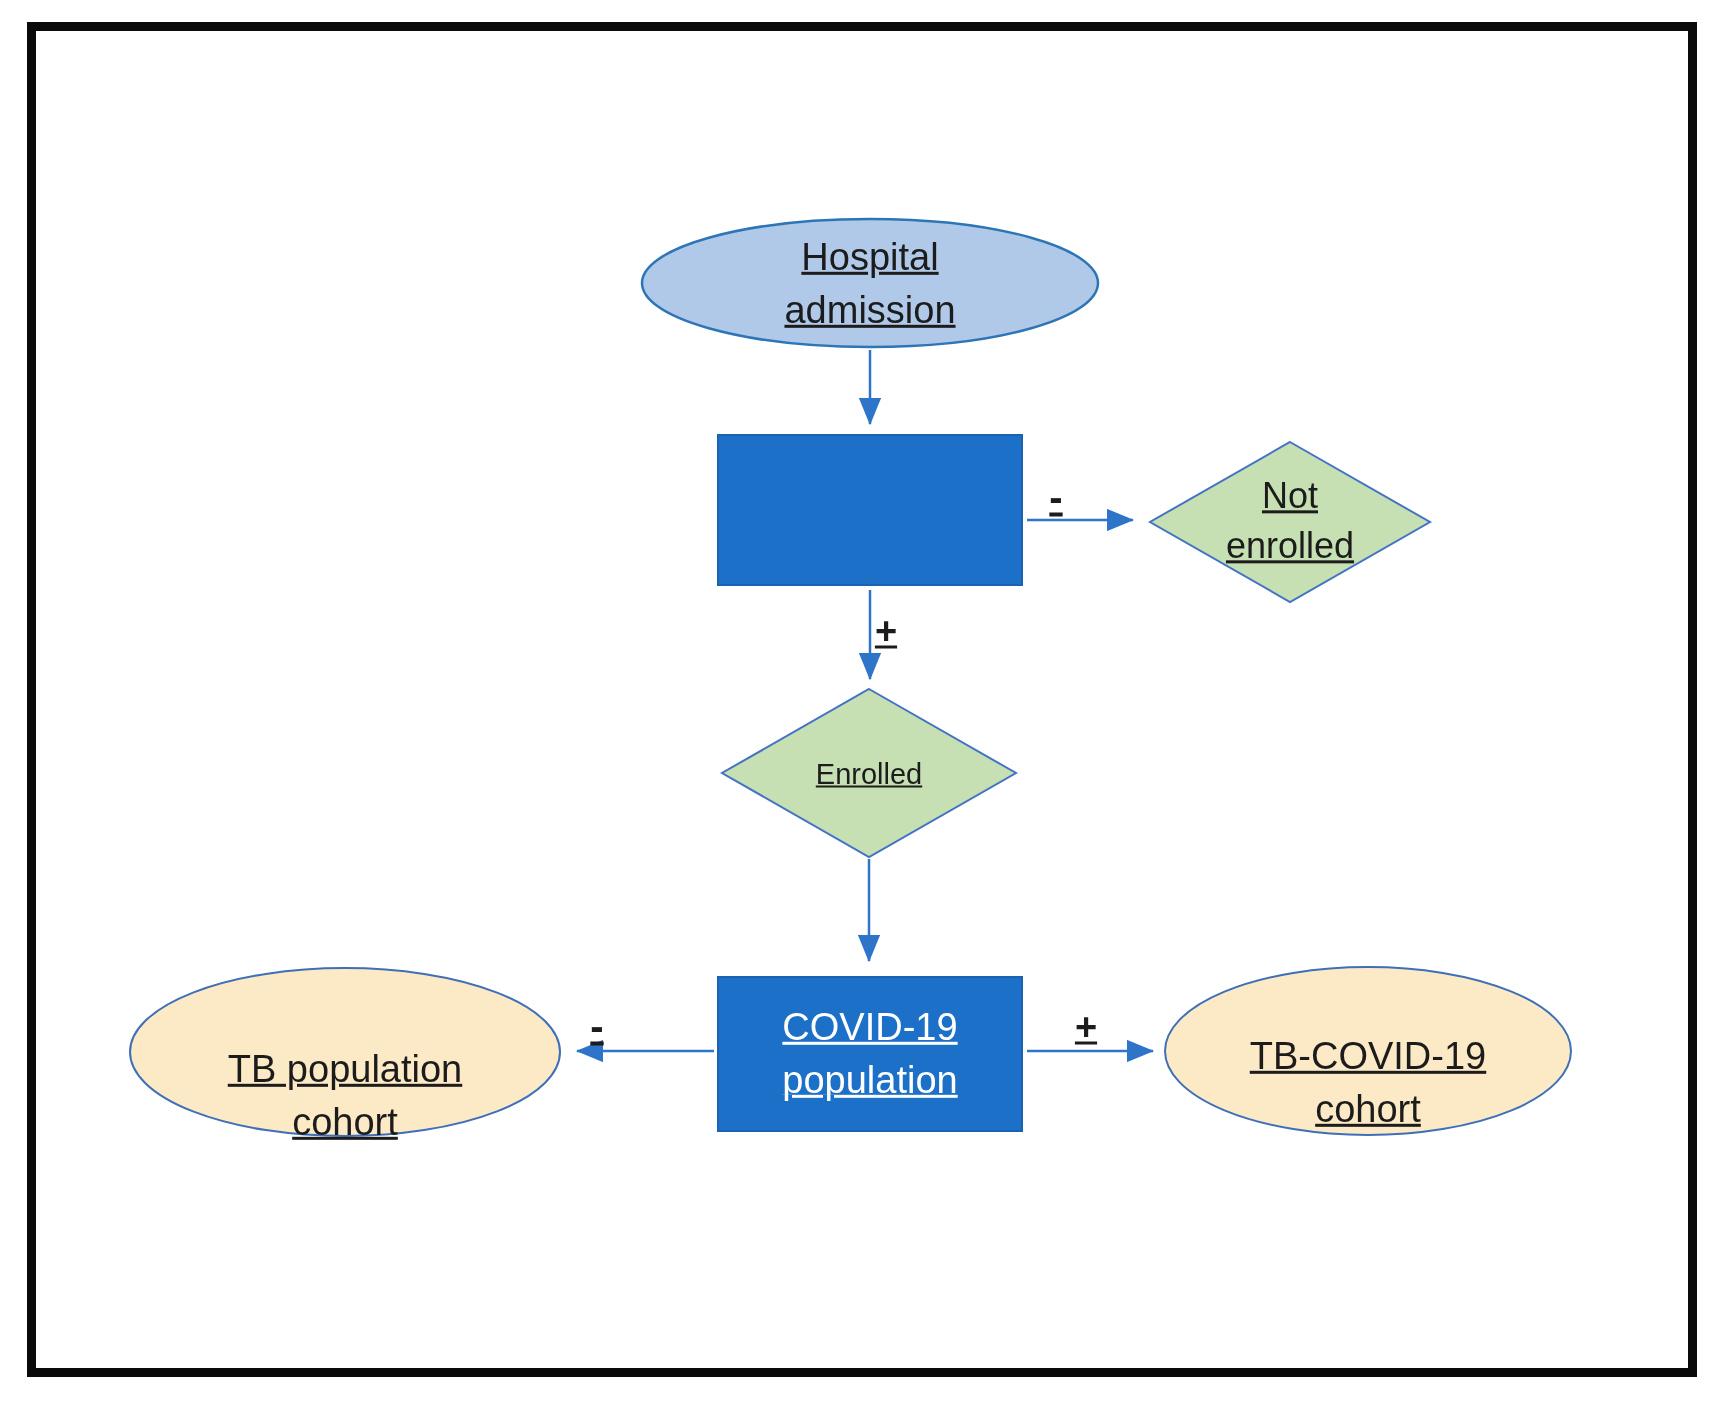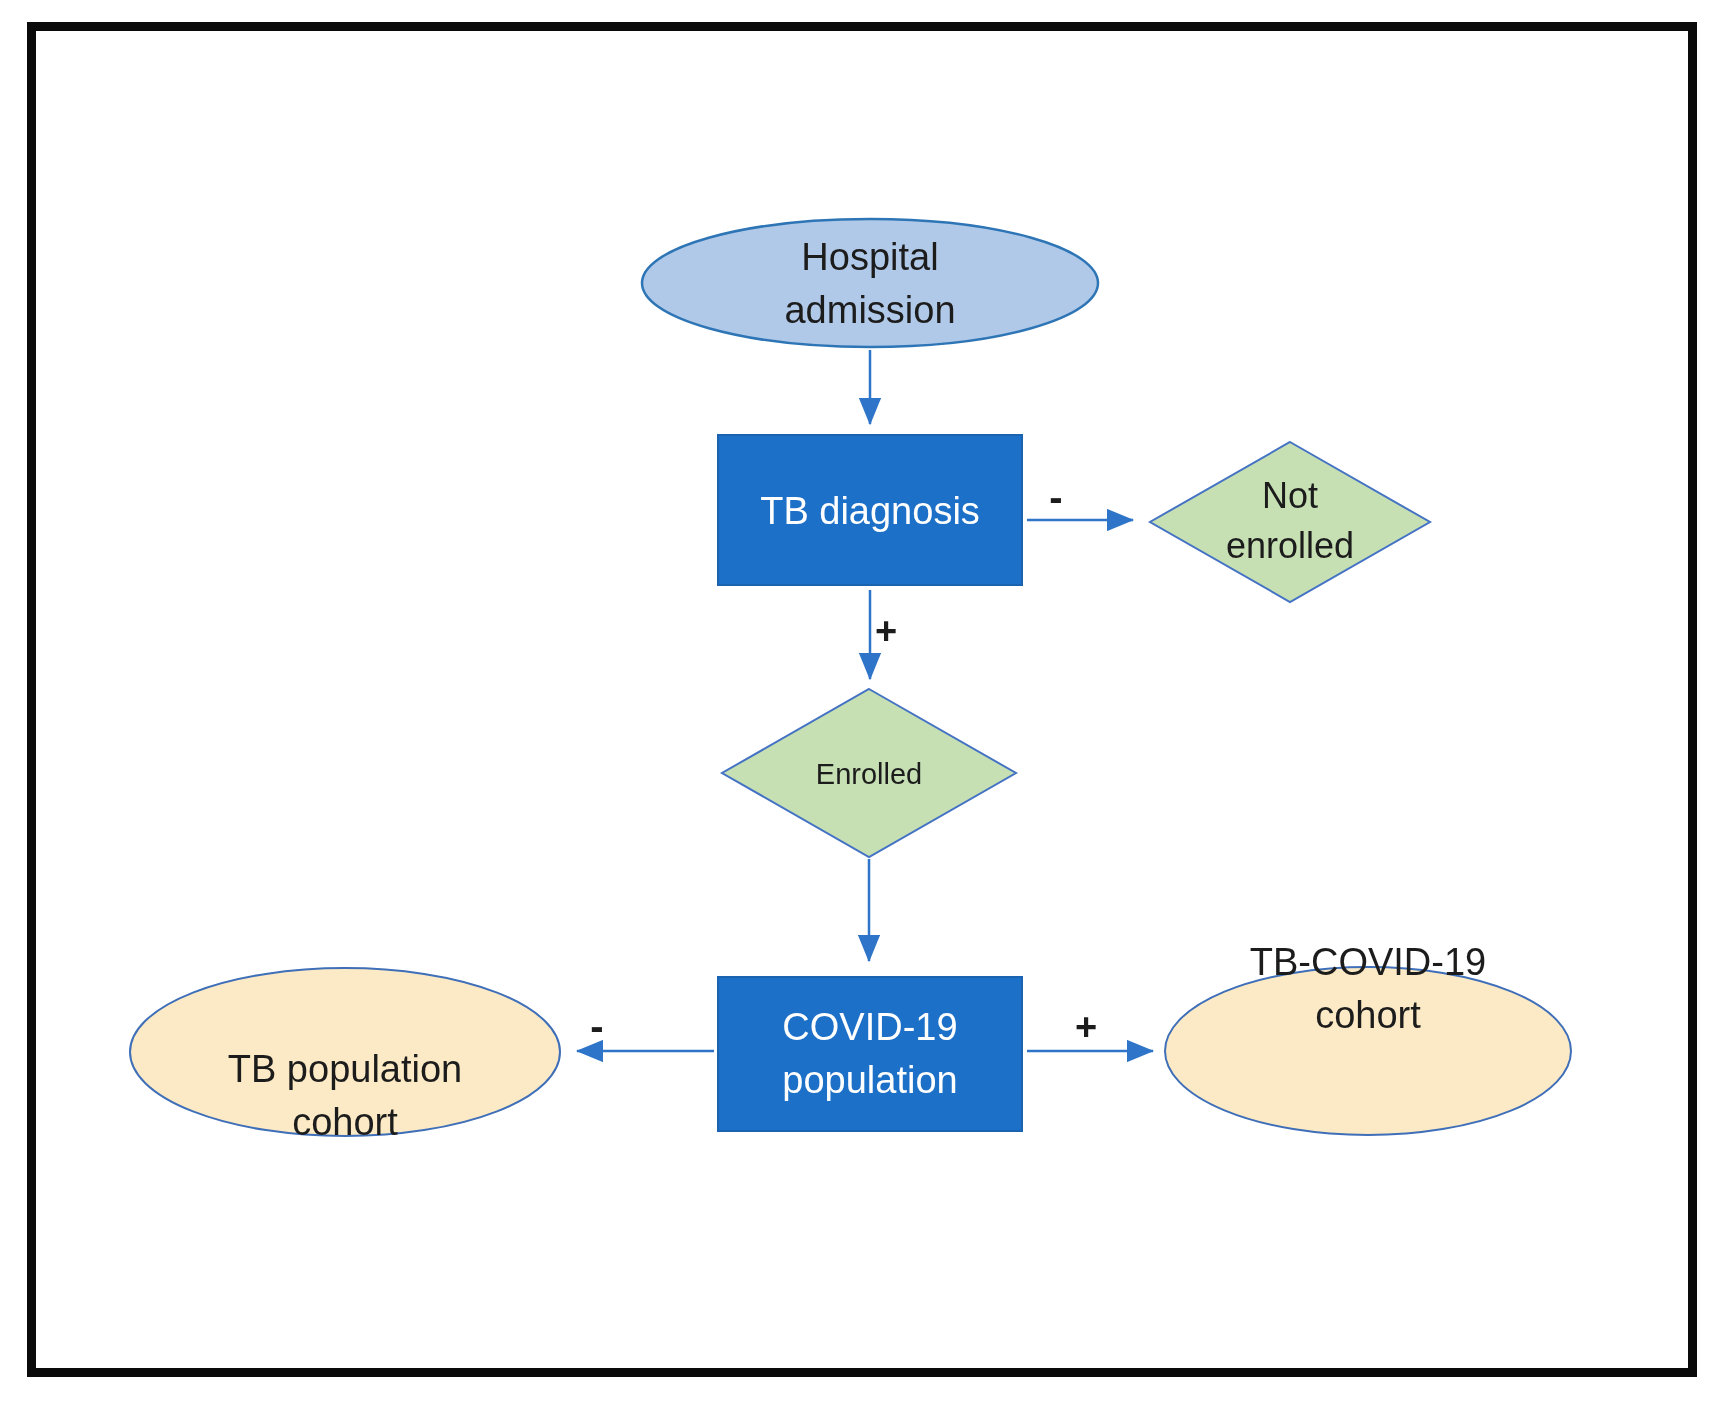--- a/index.html
+++ b/index.html
@@ -7,35 +7,35 @@
     position:relative; width:1724px; height:1407px; background:#ffffff;
     font-family:"Liberation Sans", sans-serif; overflow:hidden;
   }
   #frame {
     position:absolute; left:27px; top:22px; width:1670px; height:1355px;
     border:9px solid #0a0a0a; box-sizing:border-box;
   }
   #shapes { position:absolute; left:0; top:0; }
   .label {
     position:absolute; transform:translate(-50%,-50%);
-    text-align:center; color:#1c1c1c; white-space:nowrap;
+    text-align:center; color:#1c1c1c; white-space:nowrap;text-decoration:underline;
   }
   .node-label   { font-size:38px; line-height:1.40; }
   .light-text   { color:#ffffff; }
   .small-label  { font-size:36px; line-height:1.38; }
   .mid-label    { font-size:29px; }
   .sign-label   { font-size:40px; font-weight:700; }
   .sign-plus    { font-size:38px; font-weight:600; }
   #lbl-hospital     { left:870px;  top:284px;  }
   #lbl-tb-diagnosis { left:870px;  top:512px;  }
   #lbl-not-enrolled { left:1290px; top:521px;  }
   #lbl-enrolled     { left:869px;  top:774px;  }
   #lbl-covid        { left:870px;  top:1054px;text-align:center; }
   #lbl-tb-cohort    { left:345px;  top:1052px;margin-top:44px; }
-  #lbl-tb-covid     { left:1368px; top:989px; }
+  #lbl-tb-covid     { left:1368px; top:1083px; }
   #lbl-minus-tb     { left:1056px; top:497px;  }
   #lbl-plus-tb      { left:886px;  top:631px;  }
   #lbl-minus-covid  { left:597px;  top:1026px; }
   #lbl-plus-covid   { left:1086px; top:1027px; }
 </style>
 </head>
 <body>
 
 <div id="canvas">
 
@@ -68,21 +68,20 @@
     <line x1="869" y1="859" x2="869" y2="961" stroke-width="2.5" marker-end="url(#arw)" stroke="#2e74c9"></line>
     <line x1="714" y1="1051" x2="577" y2="1051" stroke-width="2.5" marker-end="url(#arw)" stroke="#2e74c9"></line>
     <line x1="1027" y1="1051" x2="1153" y2="1051" stroke-width="2.5" marker-end="url(#arw)" stroke="#2e74c9"></line>
   </svg>
 
   <div id="lbl-hospital" class="label node-label">
     <div>Hospital</div>
     <div>admission</div>
   </div>
 
-  <div id="lbl-tb-diagnosis" class="label node-label light-text">TB diagnosis</div>
 
   <div id="lbl-not-enrolled" class="label small-label">
     <div>Not</div>
     <div>enrolled</div>
   </div>
 
   <div id="lbl-enrolled" class="label mid-label">Enrolled</div>
 
   <div id="lbl-covid" class="label node-label light-text">
     <div>COVID-19</div>

